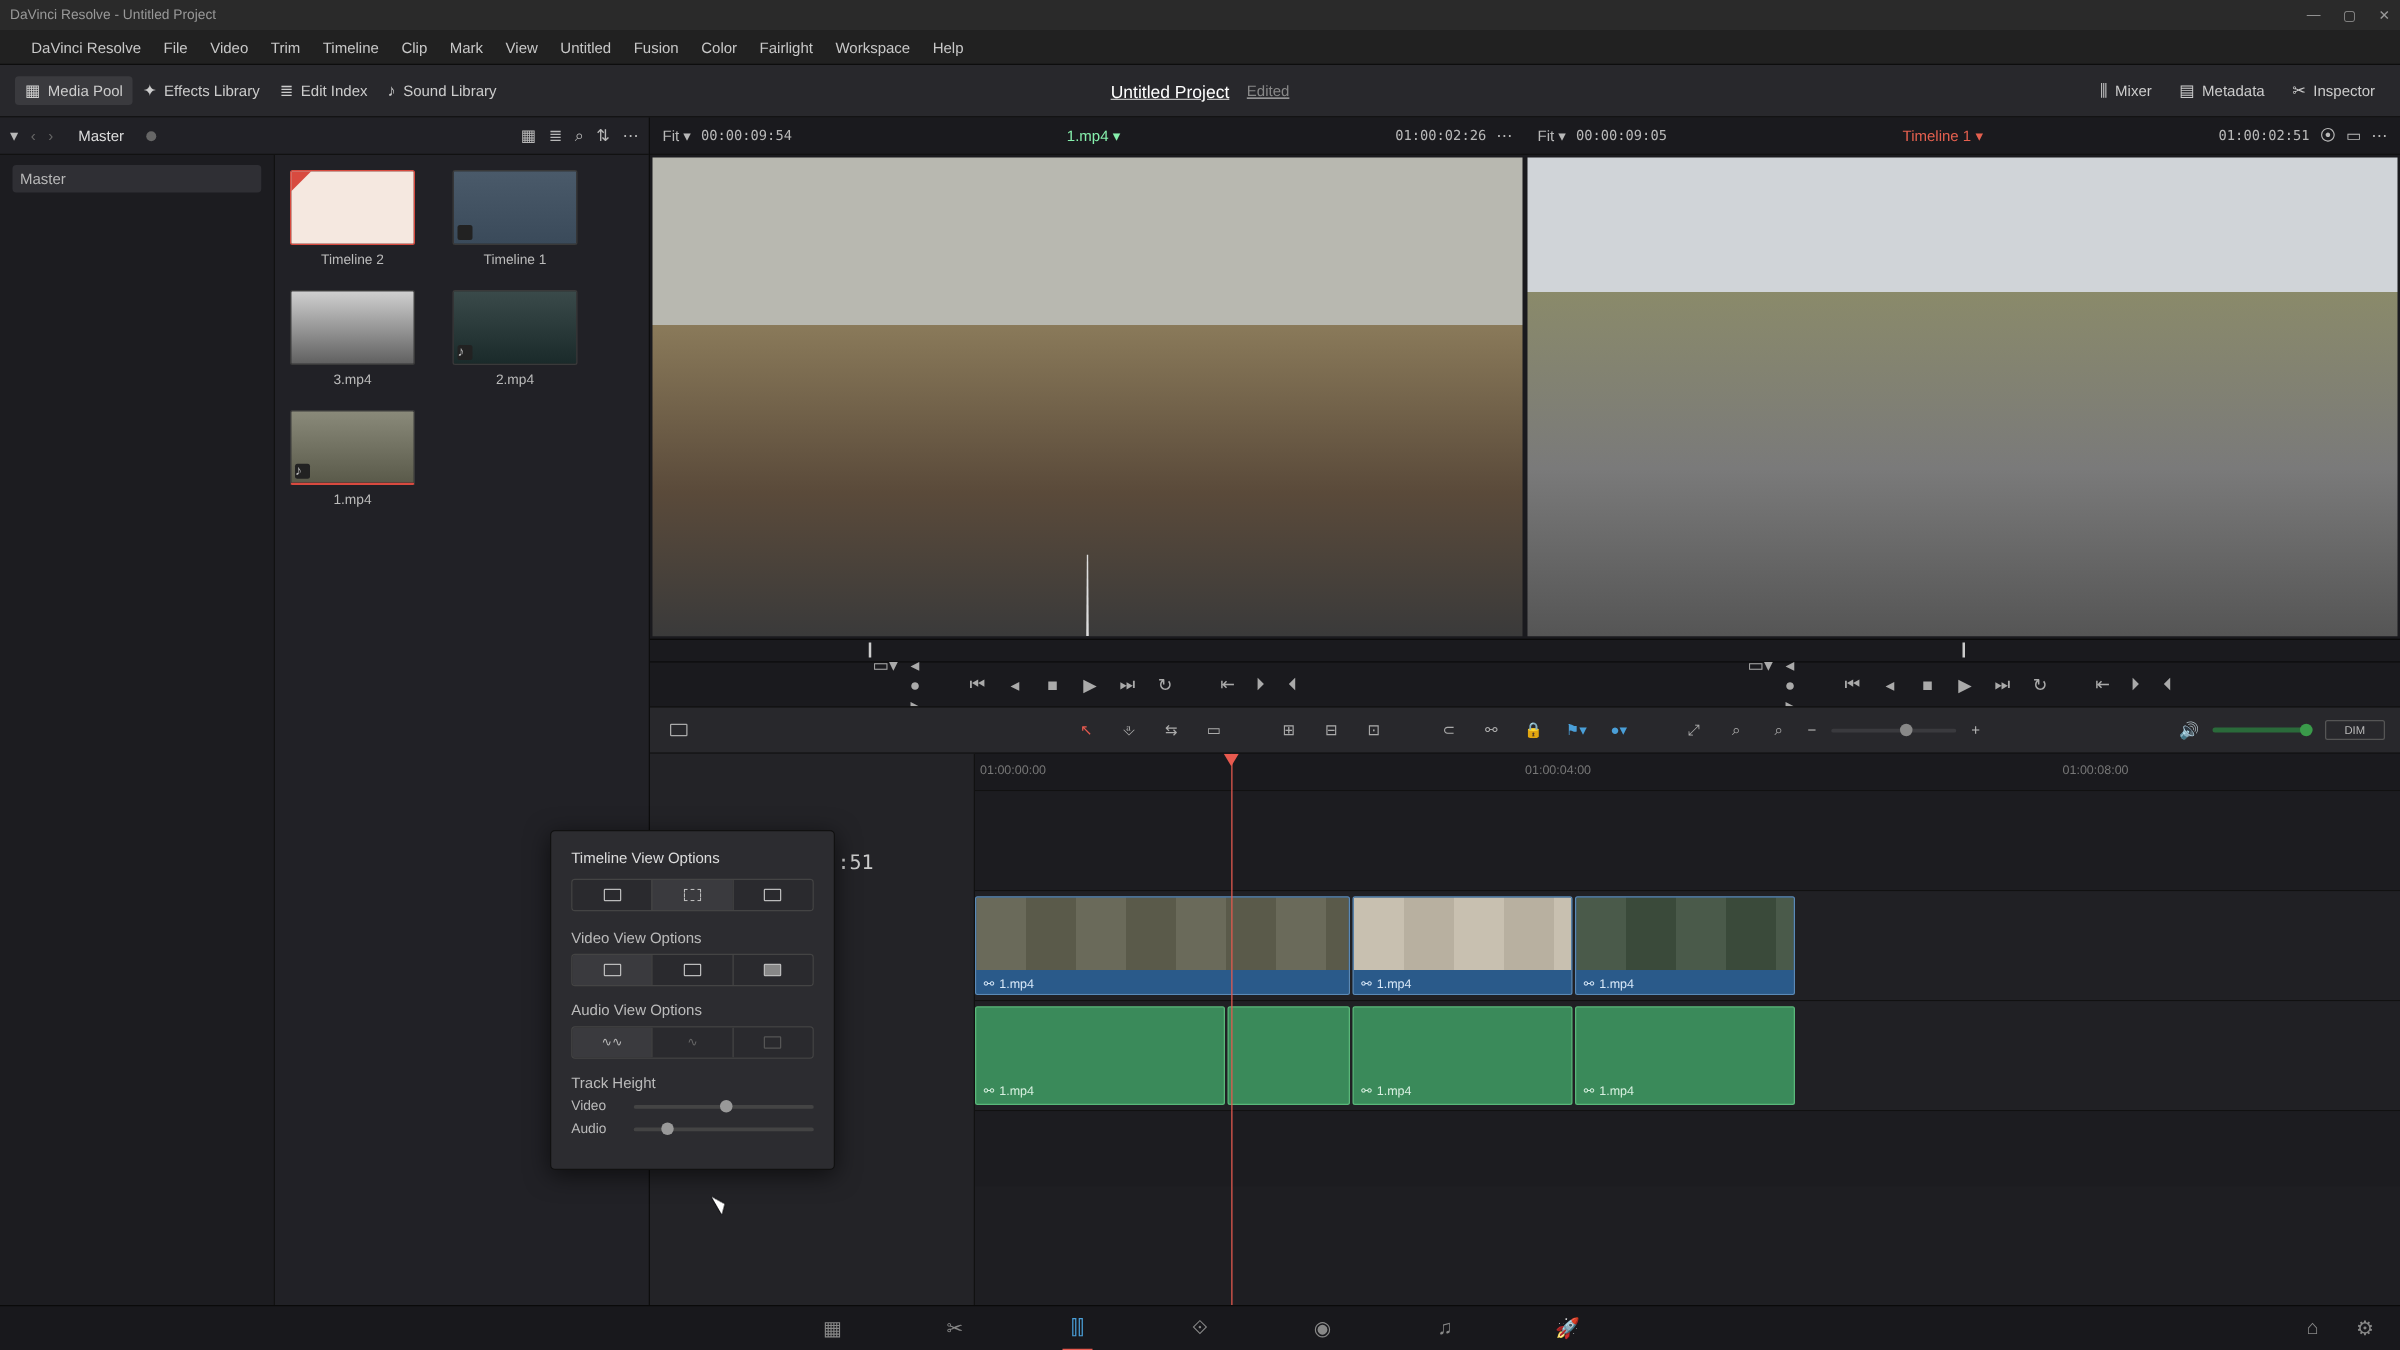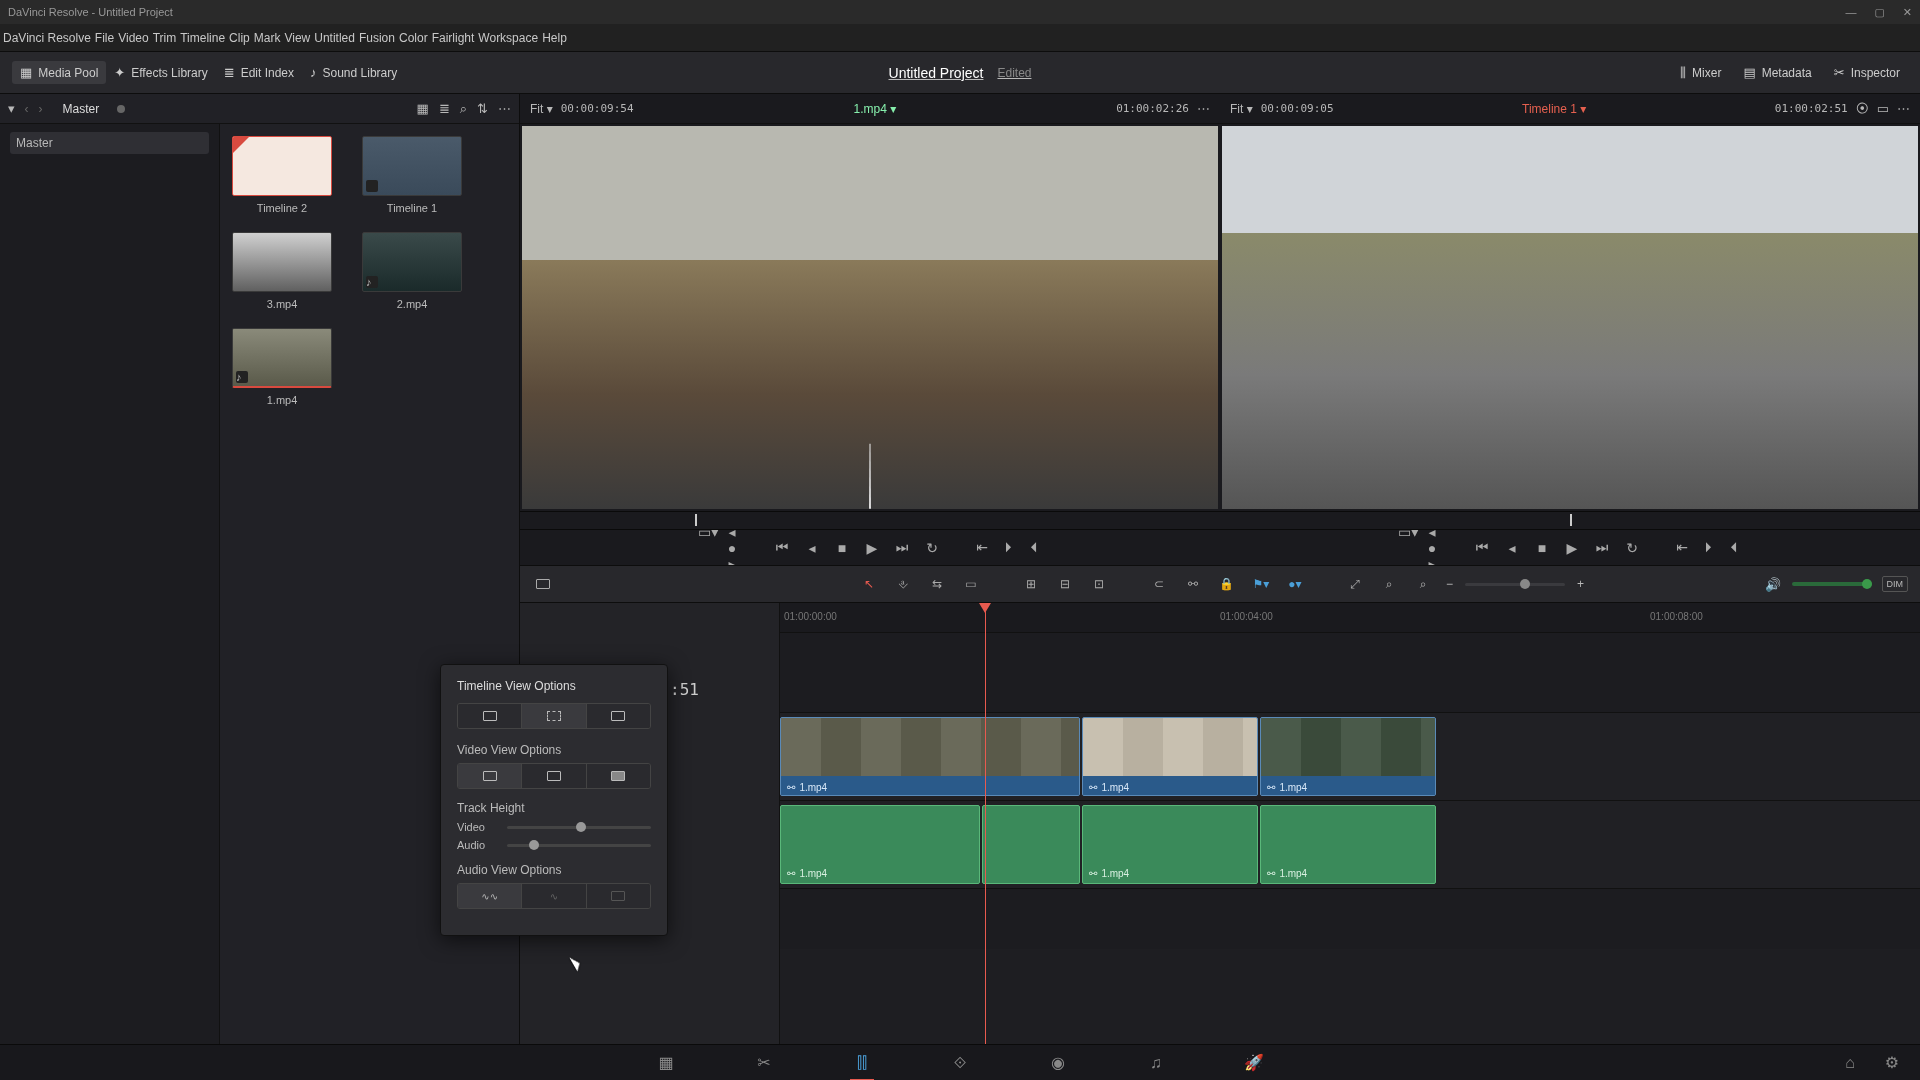--- a/index.html
+++ b/index.html
@@ -4,21 +4,21 @@
 <style>
 * { margin:0; padding:0; box-sizing:border-box; font-family:"Segoe UI",Arial,sans-serif; user-select:none; }
 body { background:#1a1a1a; color:#b8b8b8; width:1920px; height:1080px; overflow:hidden; position:relative; transform-origin:top left; }
 
 
 .titlebar { height:24px; background:#2a2a2a; display:flex; align-items:center; padding:0 8px; font-size:11px; color:#999; }
 .titlebar .win-btns { margin-left:auto; display:flex; gap:18px; }
 .titlebar .win-btns span { cursor:pointer; }
 
 
-.menubar { height:28px; background:#212121; display:flex; align-items:center; padding:0 3px; gap:4px; font-size:12px; color:#c8c8c8; border-bottom:1px solid #0d0d0d;}
+.menubar { height:28px; background:#212121; display:flex; align-items:center; padding:0 25px; gap:18px; font-size:12px; color:#c8c8c8; border-bottom:1px solid #0d0d0d;}
 .menubar span { cursor:pointer; }
 
 
 .wstoolbar { height:42px; background:#28282c; display:flex; align-items:center; padding:0 12px; border-bottom:1px solid #0d0d0d; font-size:12px;}
 .ws-btn { display:flex; align-items:center; gap:6px; padding:4px 8px; border-radius:3px; cursor:pointer; color:#ccc;}
 .ws-btn.active { background:#3a3a3e; }
 .ws-center { position:absolute; left:50%; transform:translateX(-50%); display:flex; align-items:center; gap:14px;text-decoration:underline;}
 .proj-title { color:#fff; font-size:14px;}
 .proj-edited { color:#888; font-size:12px;}
 .ws-right { margin-left:auto; display:flex; gap:6px;}
@@ -325,21 +325,21 @@
       <div style="width:14px"></div>
       <div class="tl-tool">⤢</div>
       <div class="tl-tool">⌕</div>
       <div class="tl-tool">⌕</div>
       <span>−</span>
       <div class="zoom-slider"></div>
       <span>+</span>
       <div style="margin-left:auto;display:flex;align-items:center;gap:10px">
         <span class="mini-icon">🔊</span>
         <div class="vol-slider"></div>
-        <span style="font-size:9px;border:1px solid #555;padding:2px 4px;border-radius:2px;">DIM</span>
+        <span style="font-size:9px;border:1px solid #555;padding:2px 15px;border-radius:2px;">DIM</span>
       </div>
     </div>
 
     <div class="timeline">
       <div class="tl-left"></div>
       <div class="tl-right">
         <div class="ruler">
           <span style="left:4px">01:00:00:00</span>
           <span style="left:440px">01:00:04:00</span>
           <span style="left:870px">01:00:08:00</span>
@@ -427,45 +427,45 @@
         </div>
       <div>
           <span class="icon-box"></span>
         </div>
       <div>
           <span class="icon-box" style="background:#888"></span>
         </div>
     </div>
   </div>
   <div class="section">
+    <div>Audio View Options</div>
+    <div class="seg3">
+      <div class="on">
+          <span style="font-size:10px">∿∿</span>
+        </div>
+      <div>
+          <span style="font-size:10px;color:#666">∿</span>
+        </div>
+      <div>
+          <span class="icon-box" style="border-color:#555"></span>
+        </div>
+    </div>
+  </div>
+  <div class="section">
     <div>Track Height</div>
     <div class="slider-row">
       <label>Video</label>
       <div class="mini-slider">
           <div class="knob" style="left:48%"></div>
         </div>
     </div>
     <div class="slider-row">
       <label>Audio</label>
       <div class="mini-slider">
           <div class="knob" style="left:15%"></div>
-        </div>
-    </div>
-  </div>
-  <div class="section">
-    <div>Audio View Options</div>
-    <div class="seg3">
-      <div class="on">
-          <span style="font-size:10px">∿∿</span>
-        </div>
-      <div>
-          <span style="font-size:10px;color:#666">∿</span>
-        </div>
-      <div>
-          <span class="icon-box" style="border-color:#555"></span>
         </div>
     </div>
   </div>
 </div>
 <div class="cursor-dot"></div>
 
 <div class="status">
   <span class="status-dot"></span>
   <span>DaVinci Resolve 17</span>
 </div>

